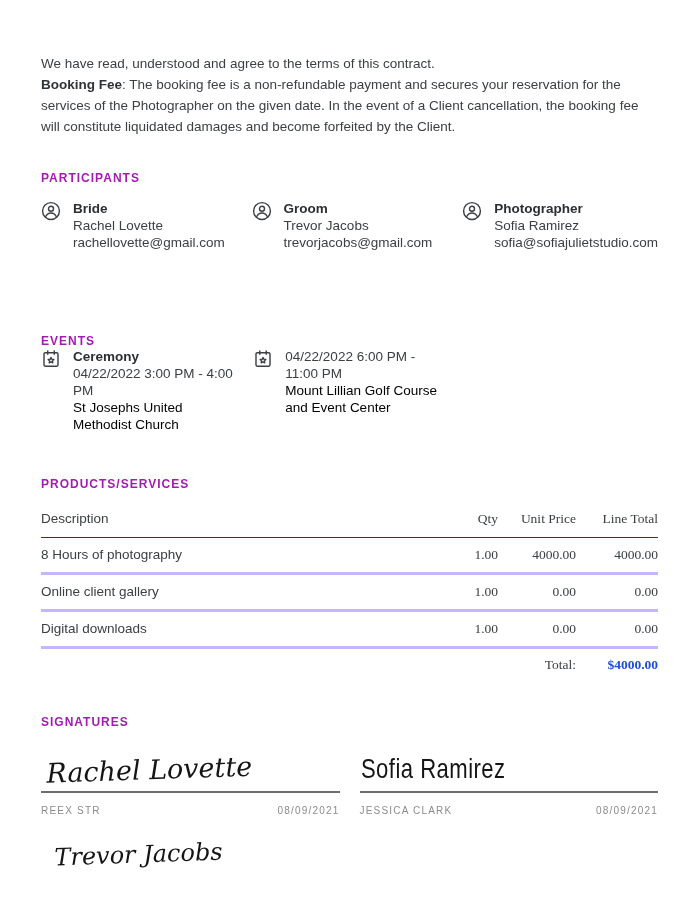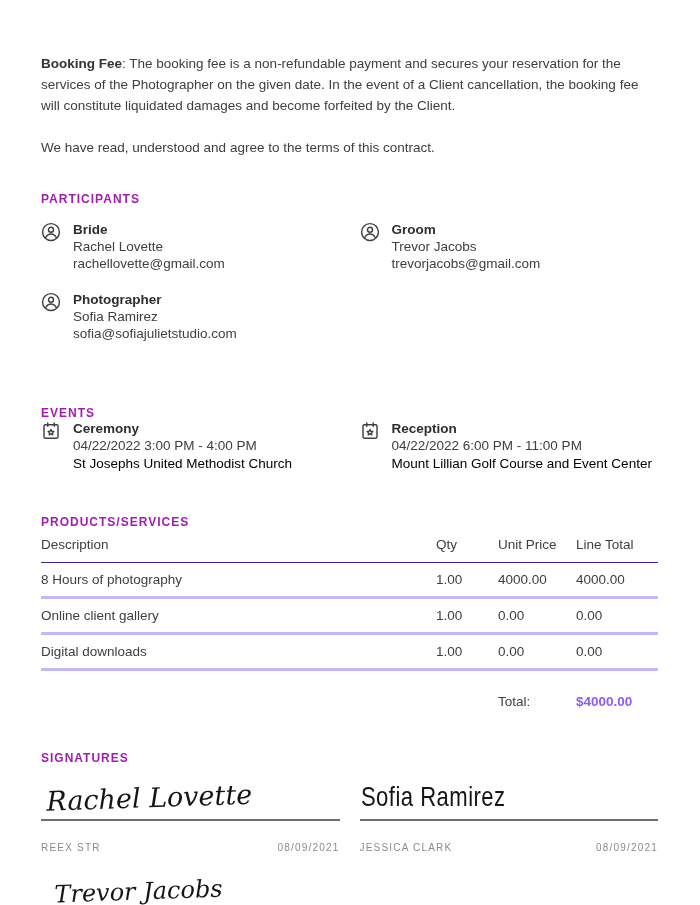--- a/index.html
+++ b/index.html
@@ -28,27 +28,27 @@
 
   
   .section-heading {
     font-size: 12px;
     font-weight: 700;
     letter-spacing: 1px;
     color: #a21caf;
   }
   .h-participants { margin-top: 34px; margin-bottom: 15px; }
   .h-events       { margin-top: 64px; }
-  .h-products     { margin-top: 43px; }
-  .h-signatures   { margin-top: 33px; margin-bottom: 12px; }
+  .h-products     { margin-top: 43px; margin-bottom: 12px; }
+  .h-signatures   { margin-top: 33px; margin-bottom: 20px; }
 
   
   .two-col-grid {
     display: grid;
-    grid-template-columns: 1fr 1fr;
+    grid-template-columns: 1fr 1fr 1fr;
     column-gap: 20px;
     row-gap: 18px;
   }
   .card {
     display: flex;
     align-items: flex-start;
     gap: 12px;
   }
   .card .icon-wrap {
     flex: 0 0 20px;
@@ -75,26 +75,26 @@
   table.products th {
     font-weight: 400;
     text-align: left;
     padding: 8px 0 10px 0;
     border-bottom: 1px solid #4c1d95;
   }
   table.products td {
     padding: 9px 0;
     border-bottom: 3px solid #c4b5fd;
   }
-  table.products .num { text-align: left; }
+  table.products .num { text-align: right; font-family: Liberation Serif, serif; }
   table.products tfoot td {
     border-bottom: none;
-    padding-top: 23px;
-  }
-  .total-value { font-weight: 700; color: #8b5cf6; }
+    padding-top: 8px;
+  }
+  .total-value { font-weight: 700; color: #1d4ed8; }
 
   
   .sig-grid {
     display: grid;
     grid-template-columns: 1fr 1fr;
     column-gap: 20px;
     row-gap: 16px;
   }
   .sig-block { width: 100%; }
   .sig-area {
@@ -123,35 +123,35 @@
     letter-spacing: 0.5px;
     transform: scale(0.92, 1.12);
     transform-origin: left bottom;
     padding: 0 0 8px 1px;
     white-space: nowrap;
   }
   .sig-line { border-bottom: 2px solid #6f6f6f; }
   .sig-meta {
     display: flex;
     justify-content: space-between;
-    margin-top: 21px;
+    margin-top: 12px;
     font-size: 10px;
     letter-spacing: 1.2px;
     color: #8b8b8b;
     text-transform: uppercase;
   }
   .sig-cell-empty { }
 </style>
 </head>
 <body>
 
 <div class="page">
 
+  <p class="body-text">We have read, understood and agree to the terms of this contract.</p>
   <p class="body-text para-gap"><b>Booking Fee</b><span>: The booking fee is a non-refundable payment and secures your reservation for the services of the Photographer on the given date. In the event of a Client cancellation, the booking fee will constitute liquidated damages and become forfeited by the Client.</span></p>
-  <p class="body-text">We have read, understood and agree to the terms of this contract.</p>
 
   <h2 class="section-heading h-participants">PARTICIPANTS</h2>
   <div class="two-col-grid">
 
     <div class="card">
       <span class="icon-wrap">
         <svg viewBox="0 0 24 24" width="20" height="20" fill="none" stroke="#3c4043" stroke-width="1.7" stroke-linecap="round">
           <circle cx="12" cy="12" r="10.1"></circle>
           <circle cx="12" cy="9.3" r="3"></circle>
           <path d="M5.7 18.6 C 7.2 15.6 9.4 14.4 12 14.4 C 14.6 14.4 16.8 15.6 18.3 18.6"></path>
@@ -219,21 +219,20 @@
     <div class="card">
       <span class="icon-wrap">
         <svg viewBox="0 0 24 24" width="20" height="20" fill="none" stroke="#3c4043" stroke-width="1.7" stroke-linecap="round" stroke-linejoin="round">
           <rect x="3.6" y="4.4" width="16.8" height="16.2" rx="1.6"></rect>
           <line x1="8.1" y1="2.2" x2="8.1" y2="6.4"></line>
           <line x1="15.9" y1="2.2" x2="15.9" y2="6.4"></line>
           <path d="M12 10.2 l1.02 2.12 2.38.3 -1.75 1.62 .44 2.34 -2.09-1.16 -2.09 1.16 .44-2.34 -1.75-1.62 2.38-.3 z"></path>
         </svg>
       </span>
       <div class="card-lines">
-        <div class="card-title">Reception</div>
         <div class="card-sub">04/22/2022 6:00 PM - 11:00 PM</div>
         <div class="card-muted">Mount Lillian Golf Course and Event Center</div>
       </div>
     </div>
   </div>
 
   <h2 class="section-heading h-products">PRODUCTS/SERVICES</h2>
   <table class="products">
     <colgroup>
       <col class="c-desc">

